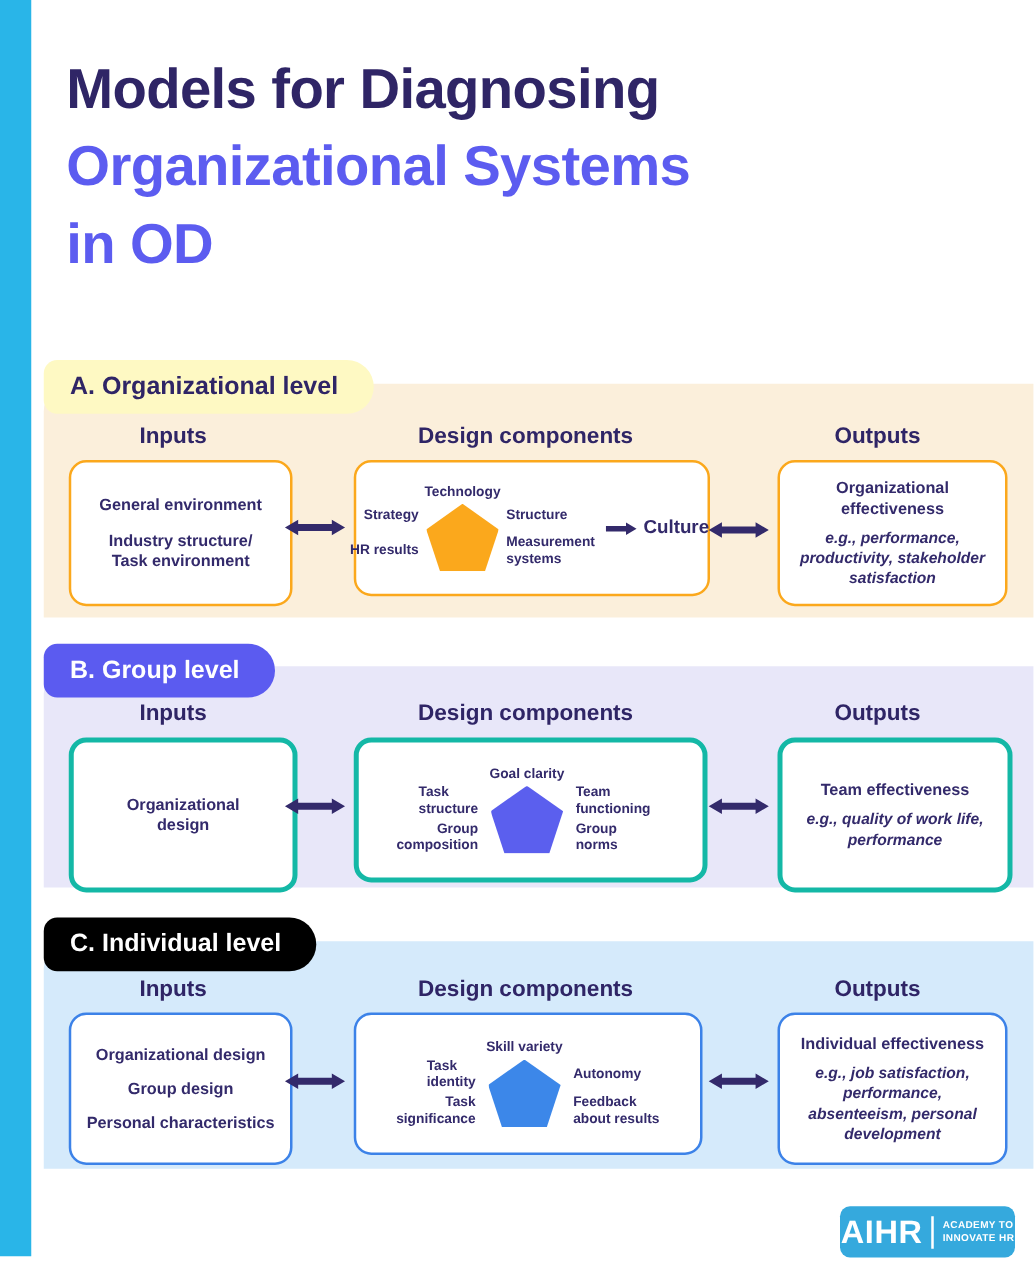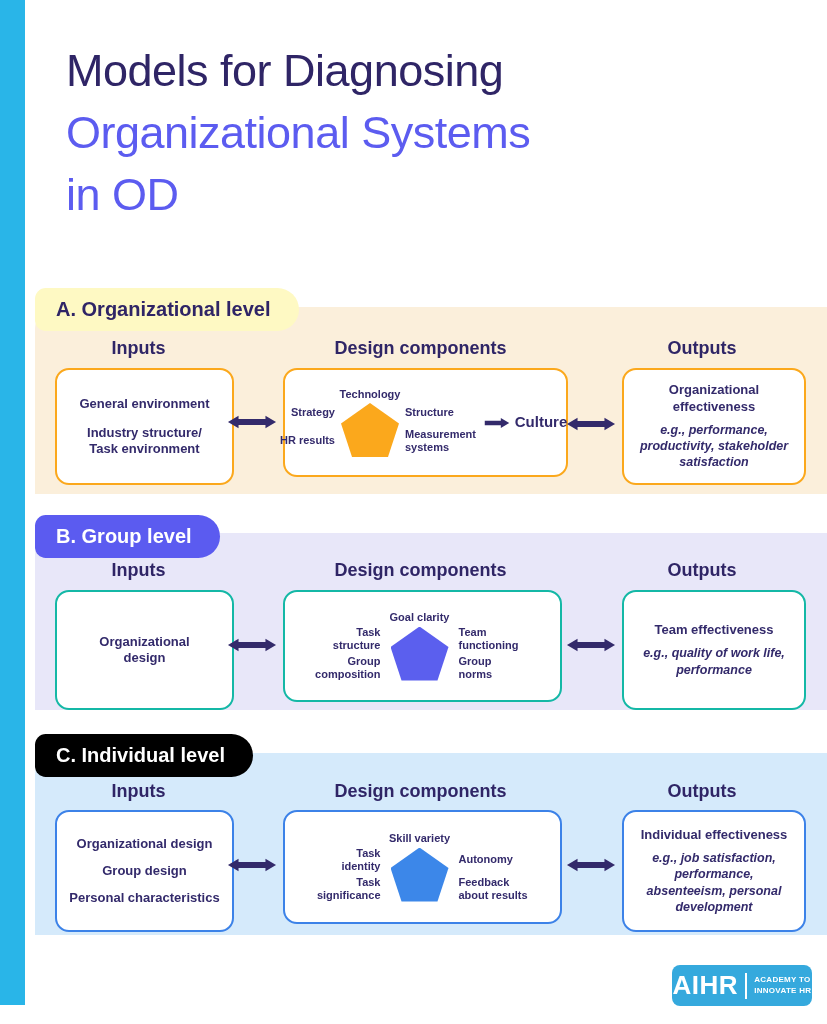--- a/index.html
+++ b/index.html
@@ -1,21 +1,21 @@
 <!DOCTYPE html>
 <html><head>
 <meta charset="utf-8">
 <style>
   html,body{margin:0;padding:0;background:#ffffff;}
   .page{position:relative;width:827px;height:1024px;background:#ffffff;overflow:hidden;
         font-family:"Liberation Sans",sans-serif;}
   .accent-bar{position:absolute;left:0;top:0;width:25px;height:1005px;background:#29B5E8;}
 
   
-  .title{position:absolute;left:66px;top:40px;font-weight:normal;font-size:45px;line-height:62px;letter-spacing:-0.5px;}
+  .title{position:absolute;left:53px;top:40px;font-weight:bold;font-size:45px;line-height:62px;letter-spacing:-0.5px;}
   .title .t1{color:#2F2566;}
   .title .t2,.title .t3{color:#5C5CF0;}
 
   
   .panel{position:absolute;left:35px;width:792px;border-radius:22px 0 0 0;}
   .panel-a{background:#FBEFDB;top:307px;height:187px;}
   .panel-b{background:#E8E7F9;top:533px;height:177px;}
   .panel-c{background:#D5EAFB;top:753px;height:182px;}
   .pill{position:absolute;left:35px;height:43px;display:inline-flex;align-items:center;
         padding:0 28px 0 21px;border-radius:12px 24px 24px 12px;font-size:20px;font-weight:bold;white-space:nowrap;}
@@ -23,35 +23,35 @@
   .pill-b{top:515px;background:#5B5BF0;color:#ffffff;}
   .pill-c{top:734px;background:#000000;color:#ffffff;}
 
   
   .colhead{position:absolute;font-size:18px;font-weight:bold;color:#2F2566;text-align:center;}
 
   
   .box{position:absolute;background:#ffffff;border-radius:14px;display:flex;flex-direction:column;
        align-items:center;justify-content:center;text-align:center;color:#332A6B;font-weight:bold;}
   .b-a{border:2px solid #FBA81C;}
-  .b-b{border:2px solid #14b8a6;}
+  .b-b{border:4px solid #14b8a6;}
   .b-c{border:2px solid #3C82E8;}
   .inputs-box{font-size:13px;gap:13px;padding:4px 4px;line-height:1.25;}
   .stack-item{white-space:pre-line;}
   .outputs-box{font-size:13px;gap:7px;padding:4px 10px;line-height:1.25;}
   .outputs-detail{font-style:italic;font-size:12.5px;line-height:1.3;}
 
   
   .design-box{flex-direction:row;justify-content:flex-start;padding-left:6px;gap:5px;}
   .design-box.centered{justify-content:center;padding-left:0;}
   .penta{display:grid;align-items:center;justify-items:center;row-gap:3px;}
   .penta-a{grid-template-columns:44px 58px 74px;column-gap:6px;}
   .penta-bc{grid-template-columns:66px 58px 72px;column-gap:10px;}
   .p-top{grid-column:2;grid-row:1;white-space:pre;font-size:11px;font-weight:bold;color:#332A6B;}
-  .p-left{grid-column:1;grid-row:2;justify-self:end;text-align:right;}
+  .p-left{grid-column:1;grid-row:2;justify-self:end;text-align:left;}
   .p-right{grid-column:3;grid-row:2;justify-self:start;text-align:left;}
   .p-bl{grid-column:1;grid-row:3;justify-self:end;text-align:right;}
   .p-br{grid-column:3;grid-row:3;justify-self:start;text-align:left;}
   .p-label{white-space:pre;font-size:11px;font-weight:bold;color:#332A6B;line-height:1.2;}
   .p-shape{grid-column:2;grid-row:2/4;width:58px;height:54px;
            clip-path:polygon(50% 0%,100% 38%,81% 100%,19% 100%,0% 38%);}
   .pent-a{background:#FBA81C;}
   .pent-b{background:#5B5FEE;}
   .pent-c{background:#3C87E9;}
   .culture-wrap{display:flex;align-items:center;gap:4px;}

